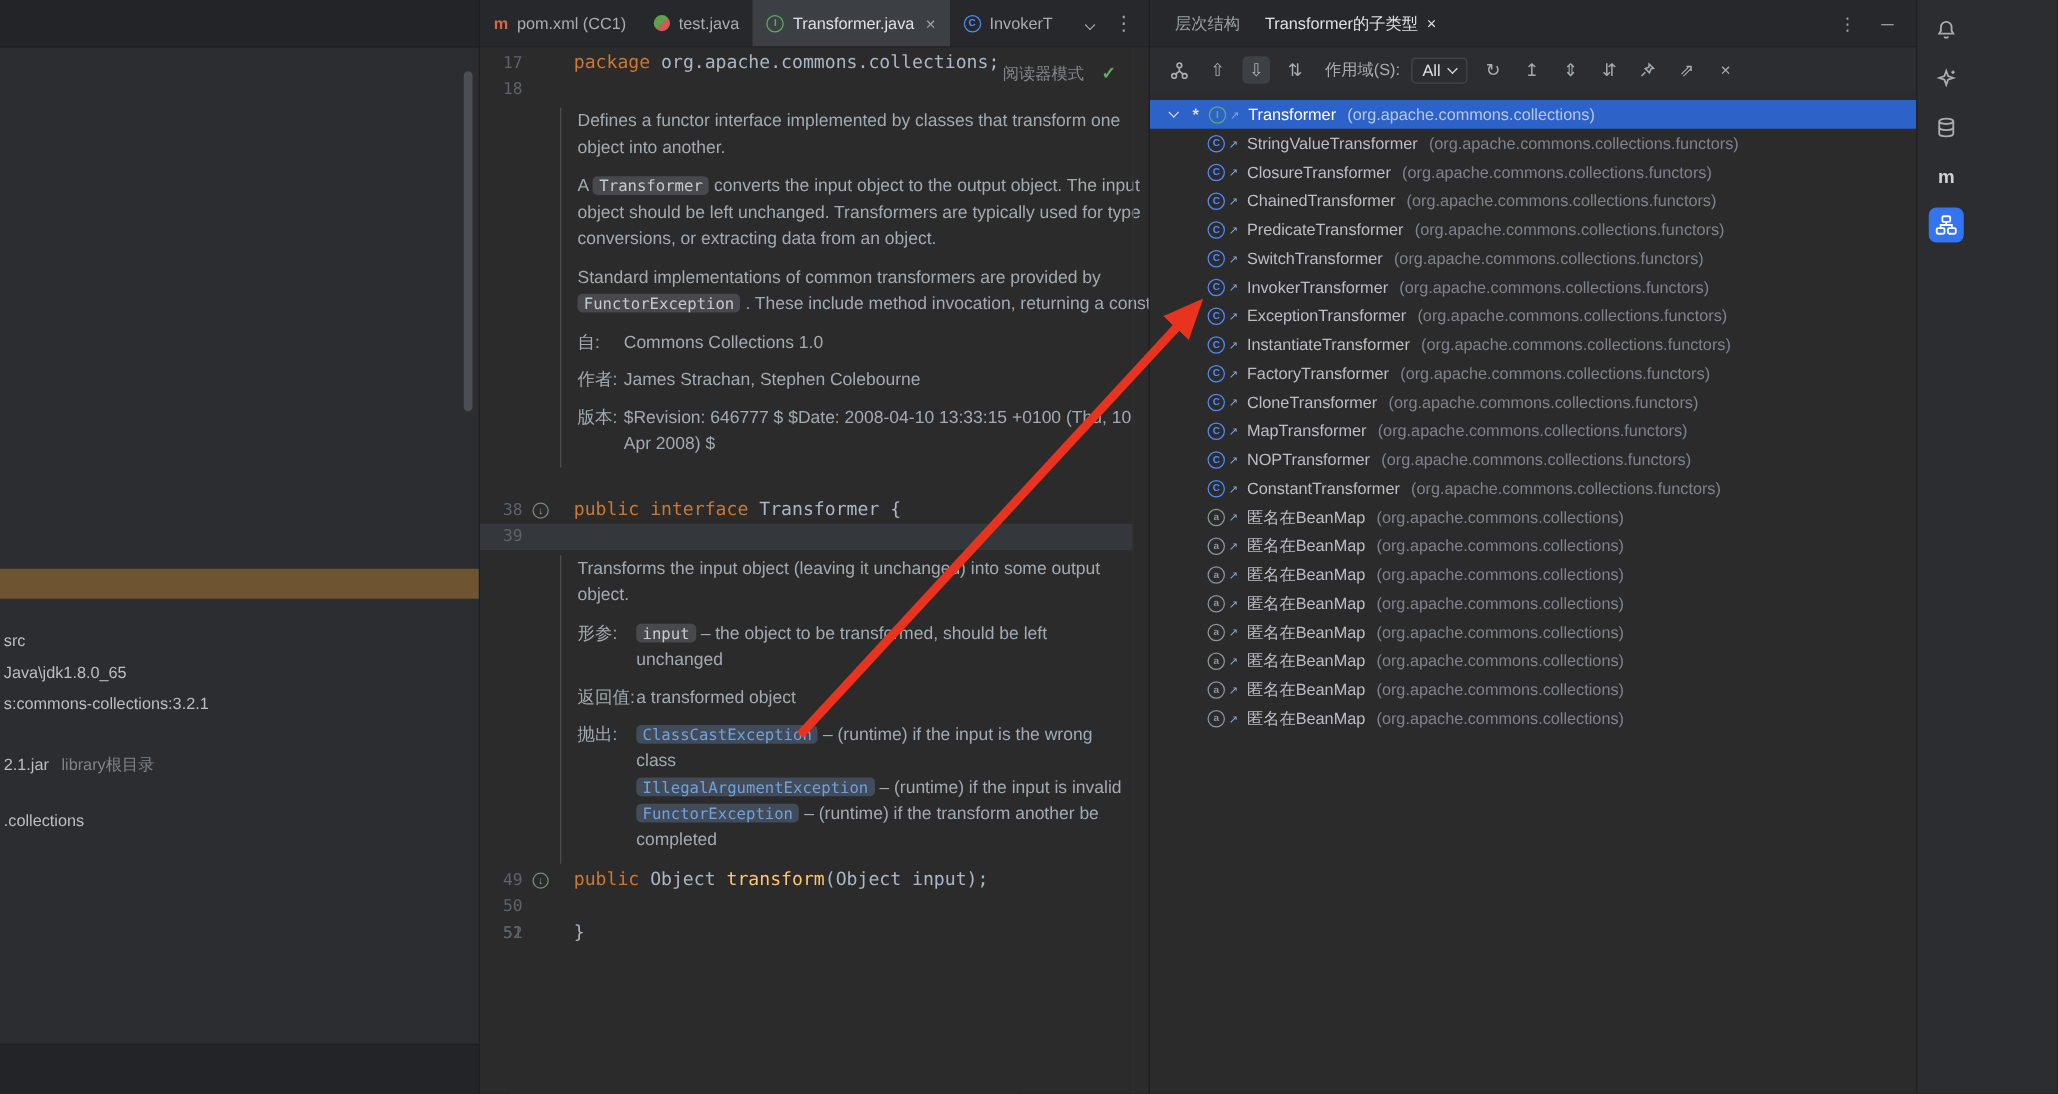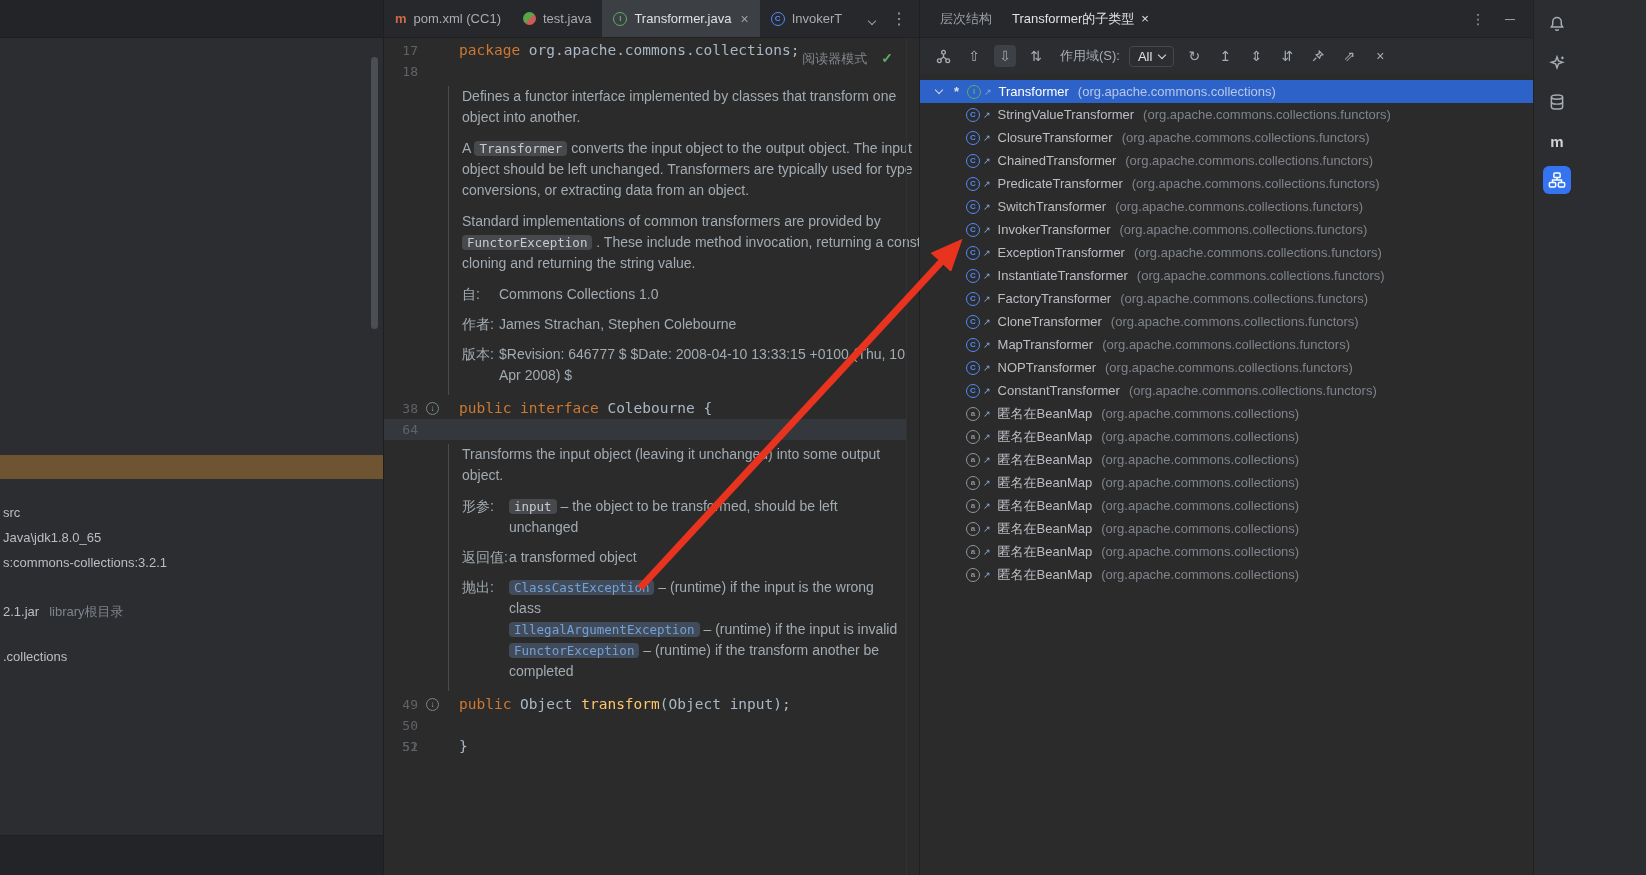--- a/index.html
+++ b/index.html
@@ -144,48 +144,47 @@
       </div>
     </div>
 
     <div class="editor-body">
       <div class="caret-line"></div>
       <div>
           <div class="gut-num" style="top: 2px;">17</div>
           <div class="gut-num" style="top: 23px;">18</div>
           <div class="gut-num" style="top: 360px;">38</div>
           <div class="gut-marker" style="top: 364px;">↓</div>
-          <div class="gut-num" style="top: 381px;">64</div>
+          <div class="gut-num" style="top: 381px;">39</div>
           <div class="gut-num" style="top: 656px;">49</div>
           <div class="gut-marker" style="top: 660px;">↓</div>
           <div class="gut-num" style="top: 677px;">50</div>
           <div class="gut-num" style="top: 698px;">51</div>
           <div class="gut-num" style="top: 698px;">52</div>
         </div>
       <div>
           <div class="code-line" style="top: 2px;"><span class="kw">package </span><span class="pl">org.apache.commons.collections;</span></div>
-          <div class="code-line" style="top: 360px;"><span class="kw">public interface </span><span class="pl">Colebourne {</span></div>
+          <div class="code-line" style="top: 360px;"><span class="kw">public interface </span><span class="pl">Transformer {</span></div>
           <div class="code-line" style="top: 656px;"><span class="kw">public </span><span class="pl">Object </span><span class="fn">transform</span><span class="pl">(Object input);</span></div>
           <div class="code-line" style="top: 698px;"><span class="pl">}</span></div>
         </div>
 
       <div class="doc" style="top:48px;">
           <div class="doc-p">
             <div class="doc-line"><span>Defines a functor interface implemented by classes that transform one</span></div>
             <div class="doc-line"><span>object into another.</span></div>
           </div>
           <div class="doc-p">
             <div class="doc-line"><span>A </span><span class="chip">Transformer</span><span> converts the input object to the output object. The input</span></div>
             <div class="doc-line"><span>object should be left unchanged. Transformers are typically used for type</span></div>
             <div class="doc-line"><span>conversions, or extracting data from an object.</span></div>
           </div>
           <div class="doc-p">
             <div class="doc-line"><span>Standard implementations of common transformers are provided by</span></div>
             <div class="doc-line"><span class="chip">FunctorException</span><span> . These include method invocation, returning a constant,</span></div>
-            <div class="doc-line"><span>cloning and returning the string value.</span></div>
           </div>
           <div class="doc-fields">
             <div class="doc-field">
               <span class="lbl">自:</span>
               <div class="val">
                 <div class="doc-line"><span>Commons Collections 1.0</span></div>
               </div>
             </div>
             <div class="doc-field">
               <span class="lbl">作者:</span>

